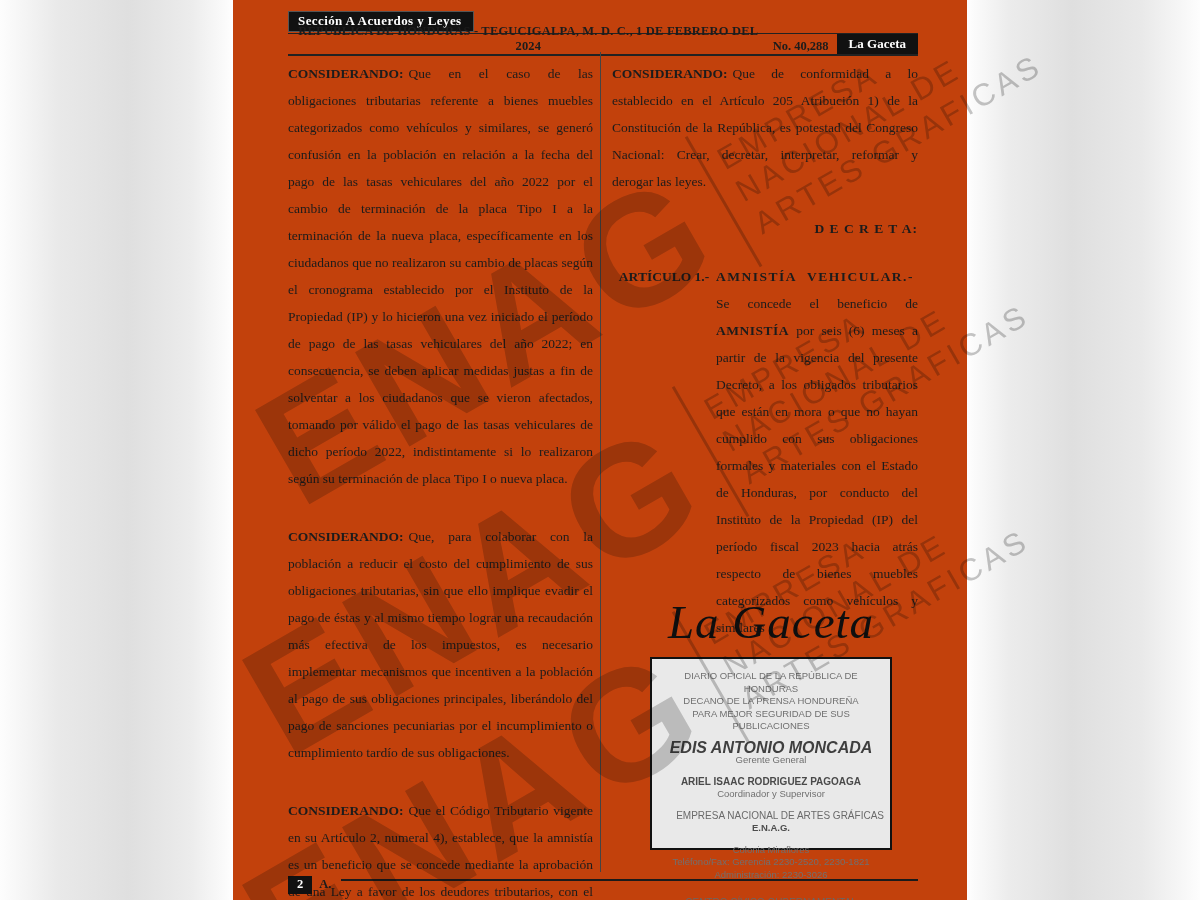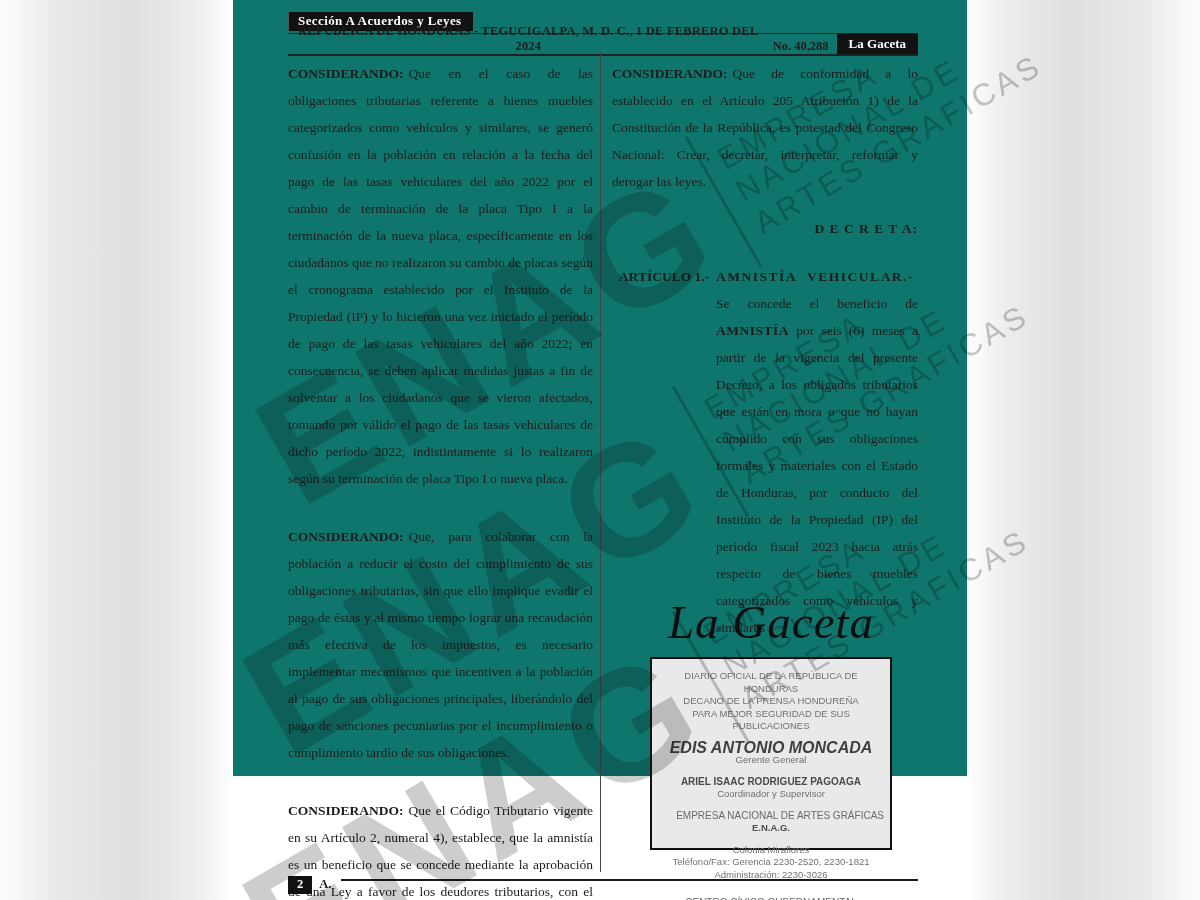--- a/index.html
+++ b/index.html
@@ -8,21 +8,21 @@
     background:#ffffff;
     font-family:"Liberation Serif", serif;
     color:#1c1c1c;
   }
   
   .edge{position:absolute;top:0;height:900px;}
   .edge-left{left:0;width:233px;
     background:linear-gradient(90deg,#fdfdfd 0%,#e9e9e9 25%,#dfdfdf 55%,#ececec 82%,#fbfbfb 97%,#ffffff 100%);}
   .edge-right{right:0;width:233px;
     background:linear-gradient(270deg,#fdfdfd 0%,#e9e9e9 25%,#dfdfdf 55%,#ececec 82%,#fbfbfb 97%,#ffffff 100%);}
-  .page{position:absolute;left:233px;top:0;width:734px;height:776px;background:#0f766e;}
+  .page{position:absolute;left:233px;top:0;width:734px;height:900px;background:#c2410c;}
 
   
   .section-banner{
     position:absolute;left:55px;top:11px;
     background:#111;color:#fff;
     font-weight:bold;font-size:13px;letter-spacing:.4px;
     padding:2px 12px 3px 10px;
     box-shadow:0 0 0 1px #555 inset;
   }
   .masthead{

